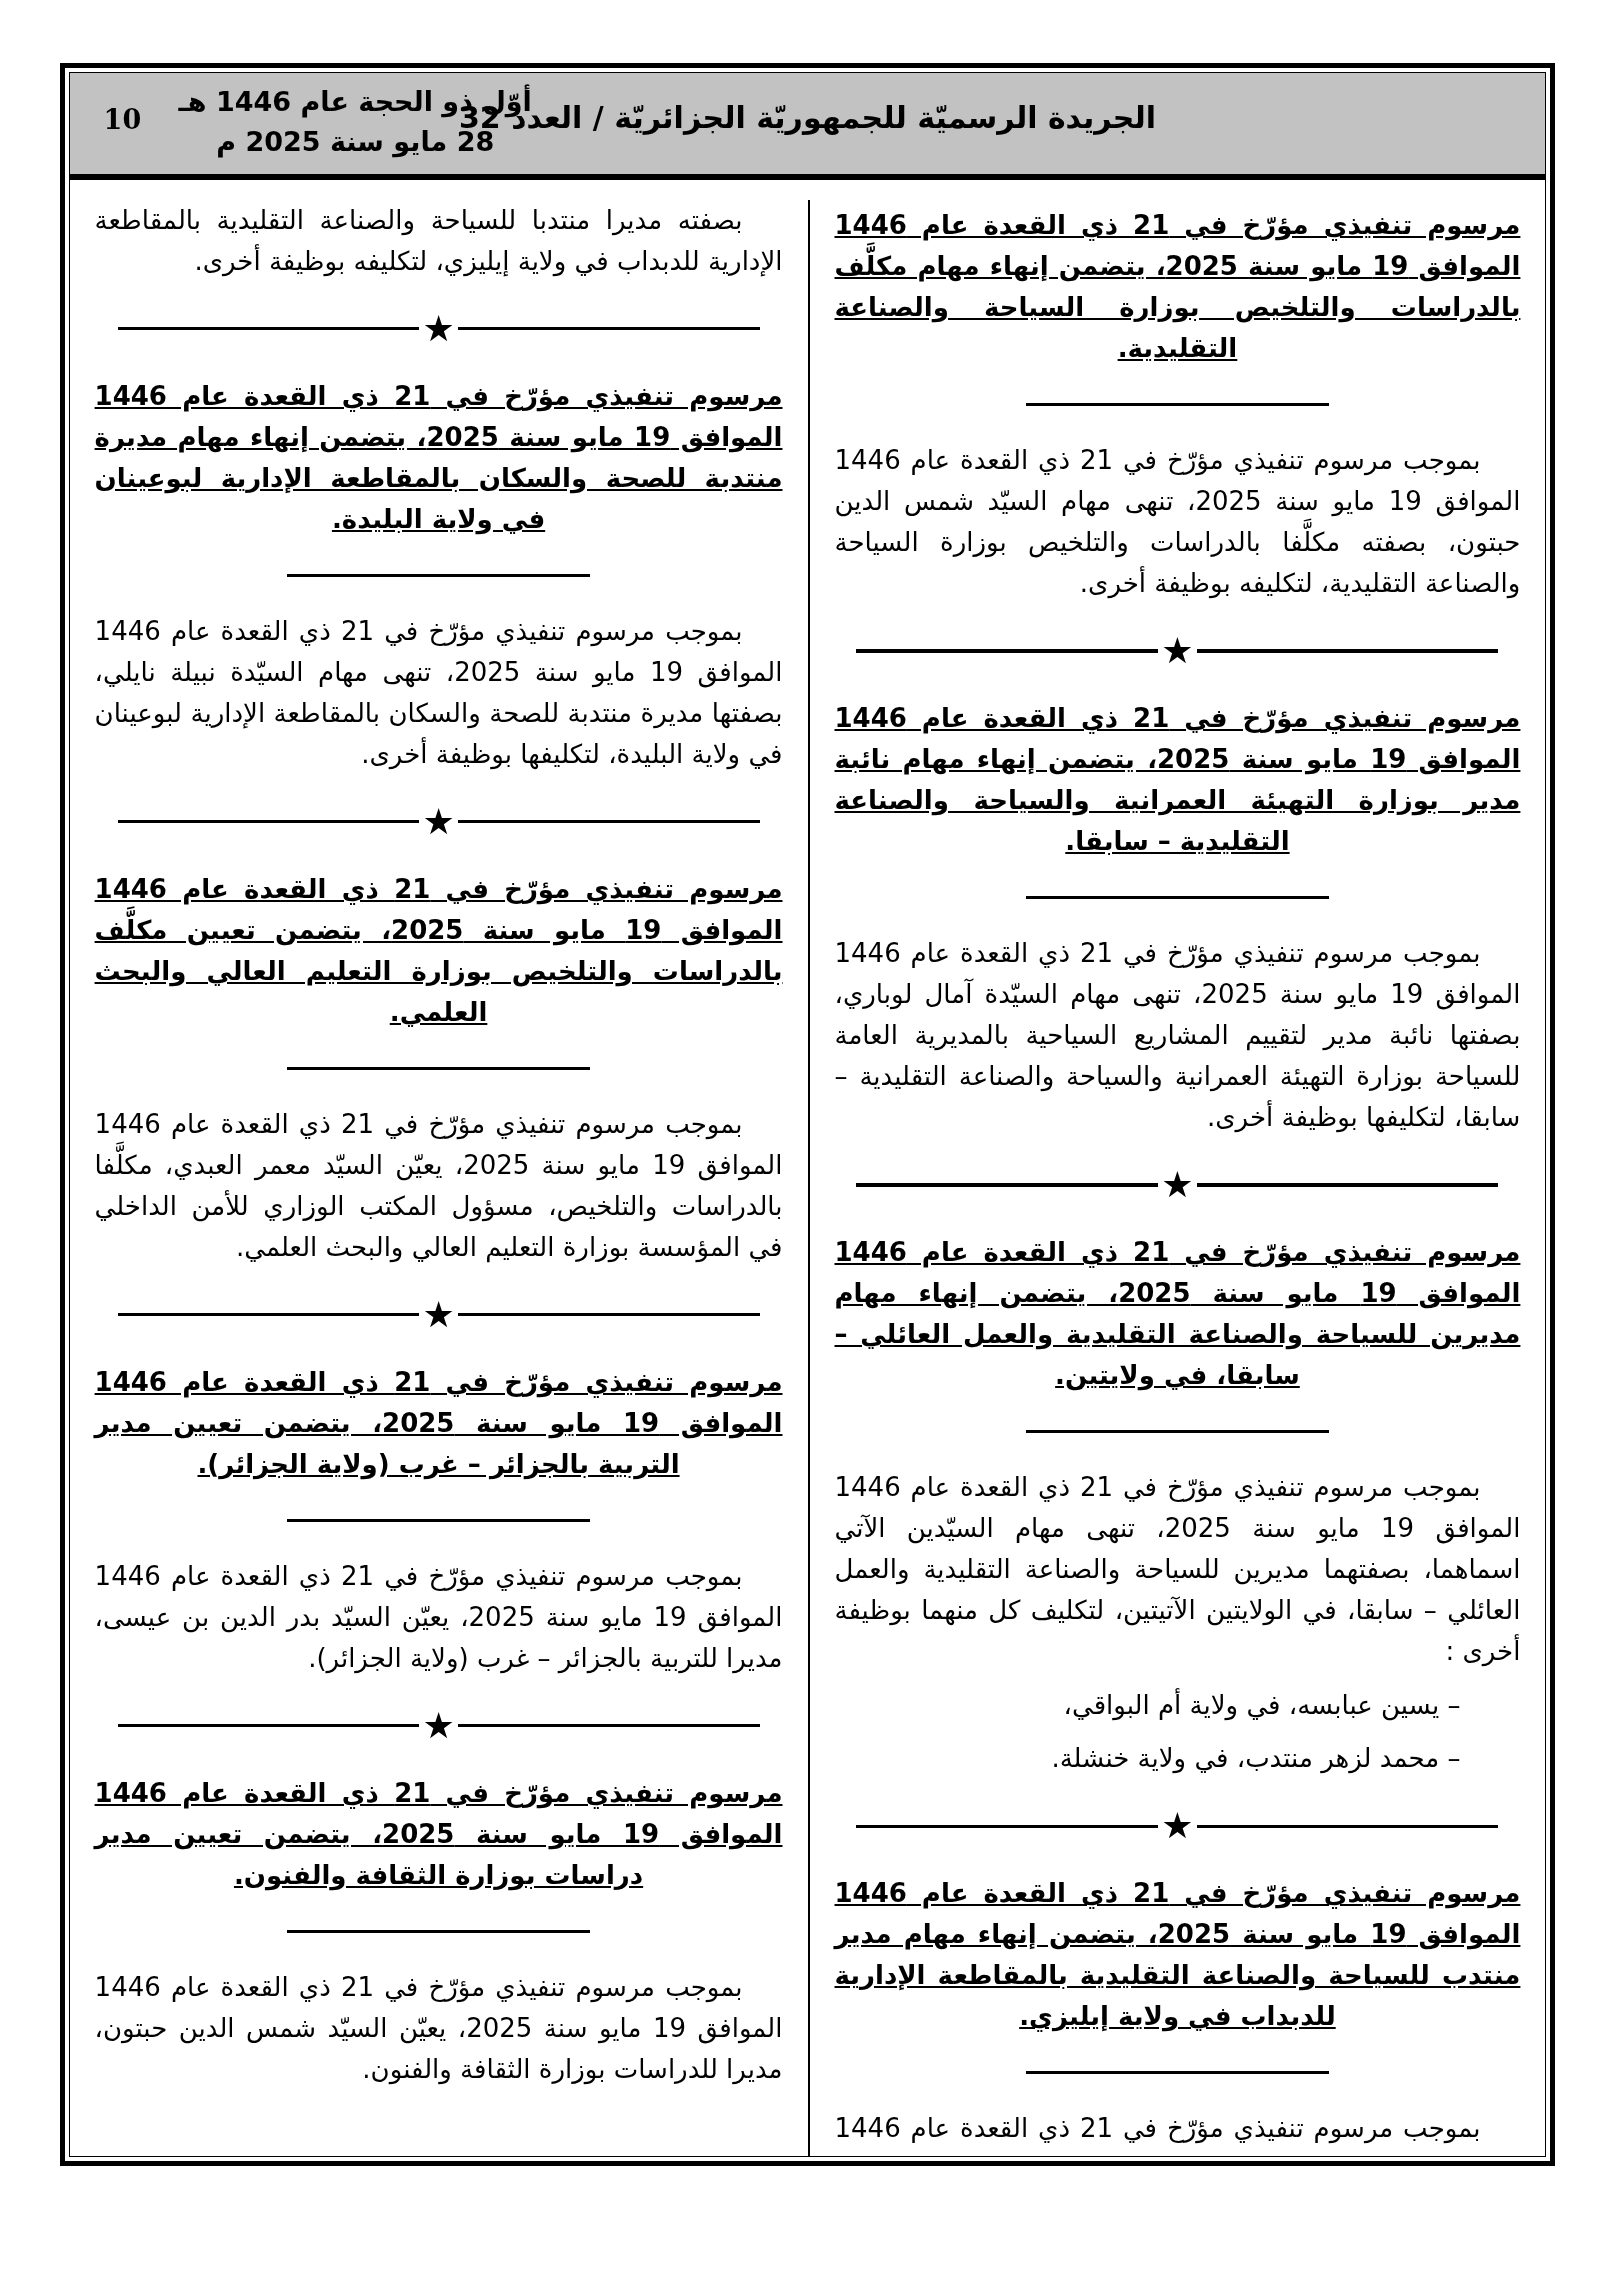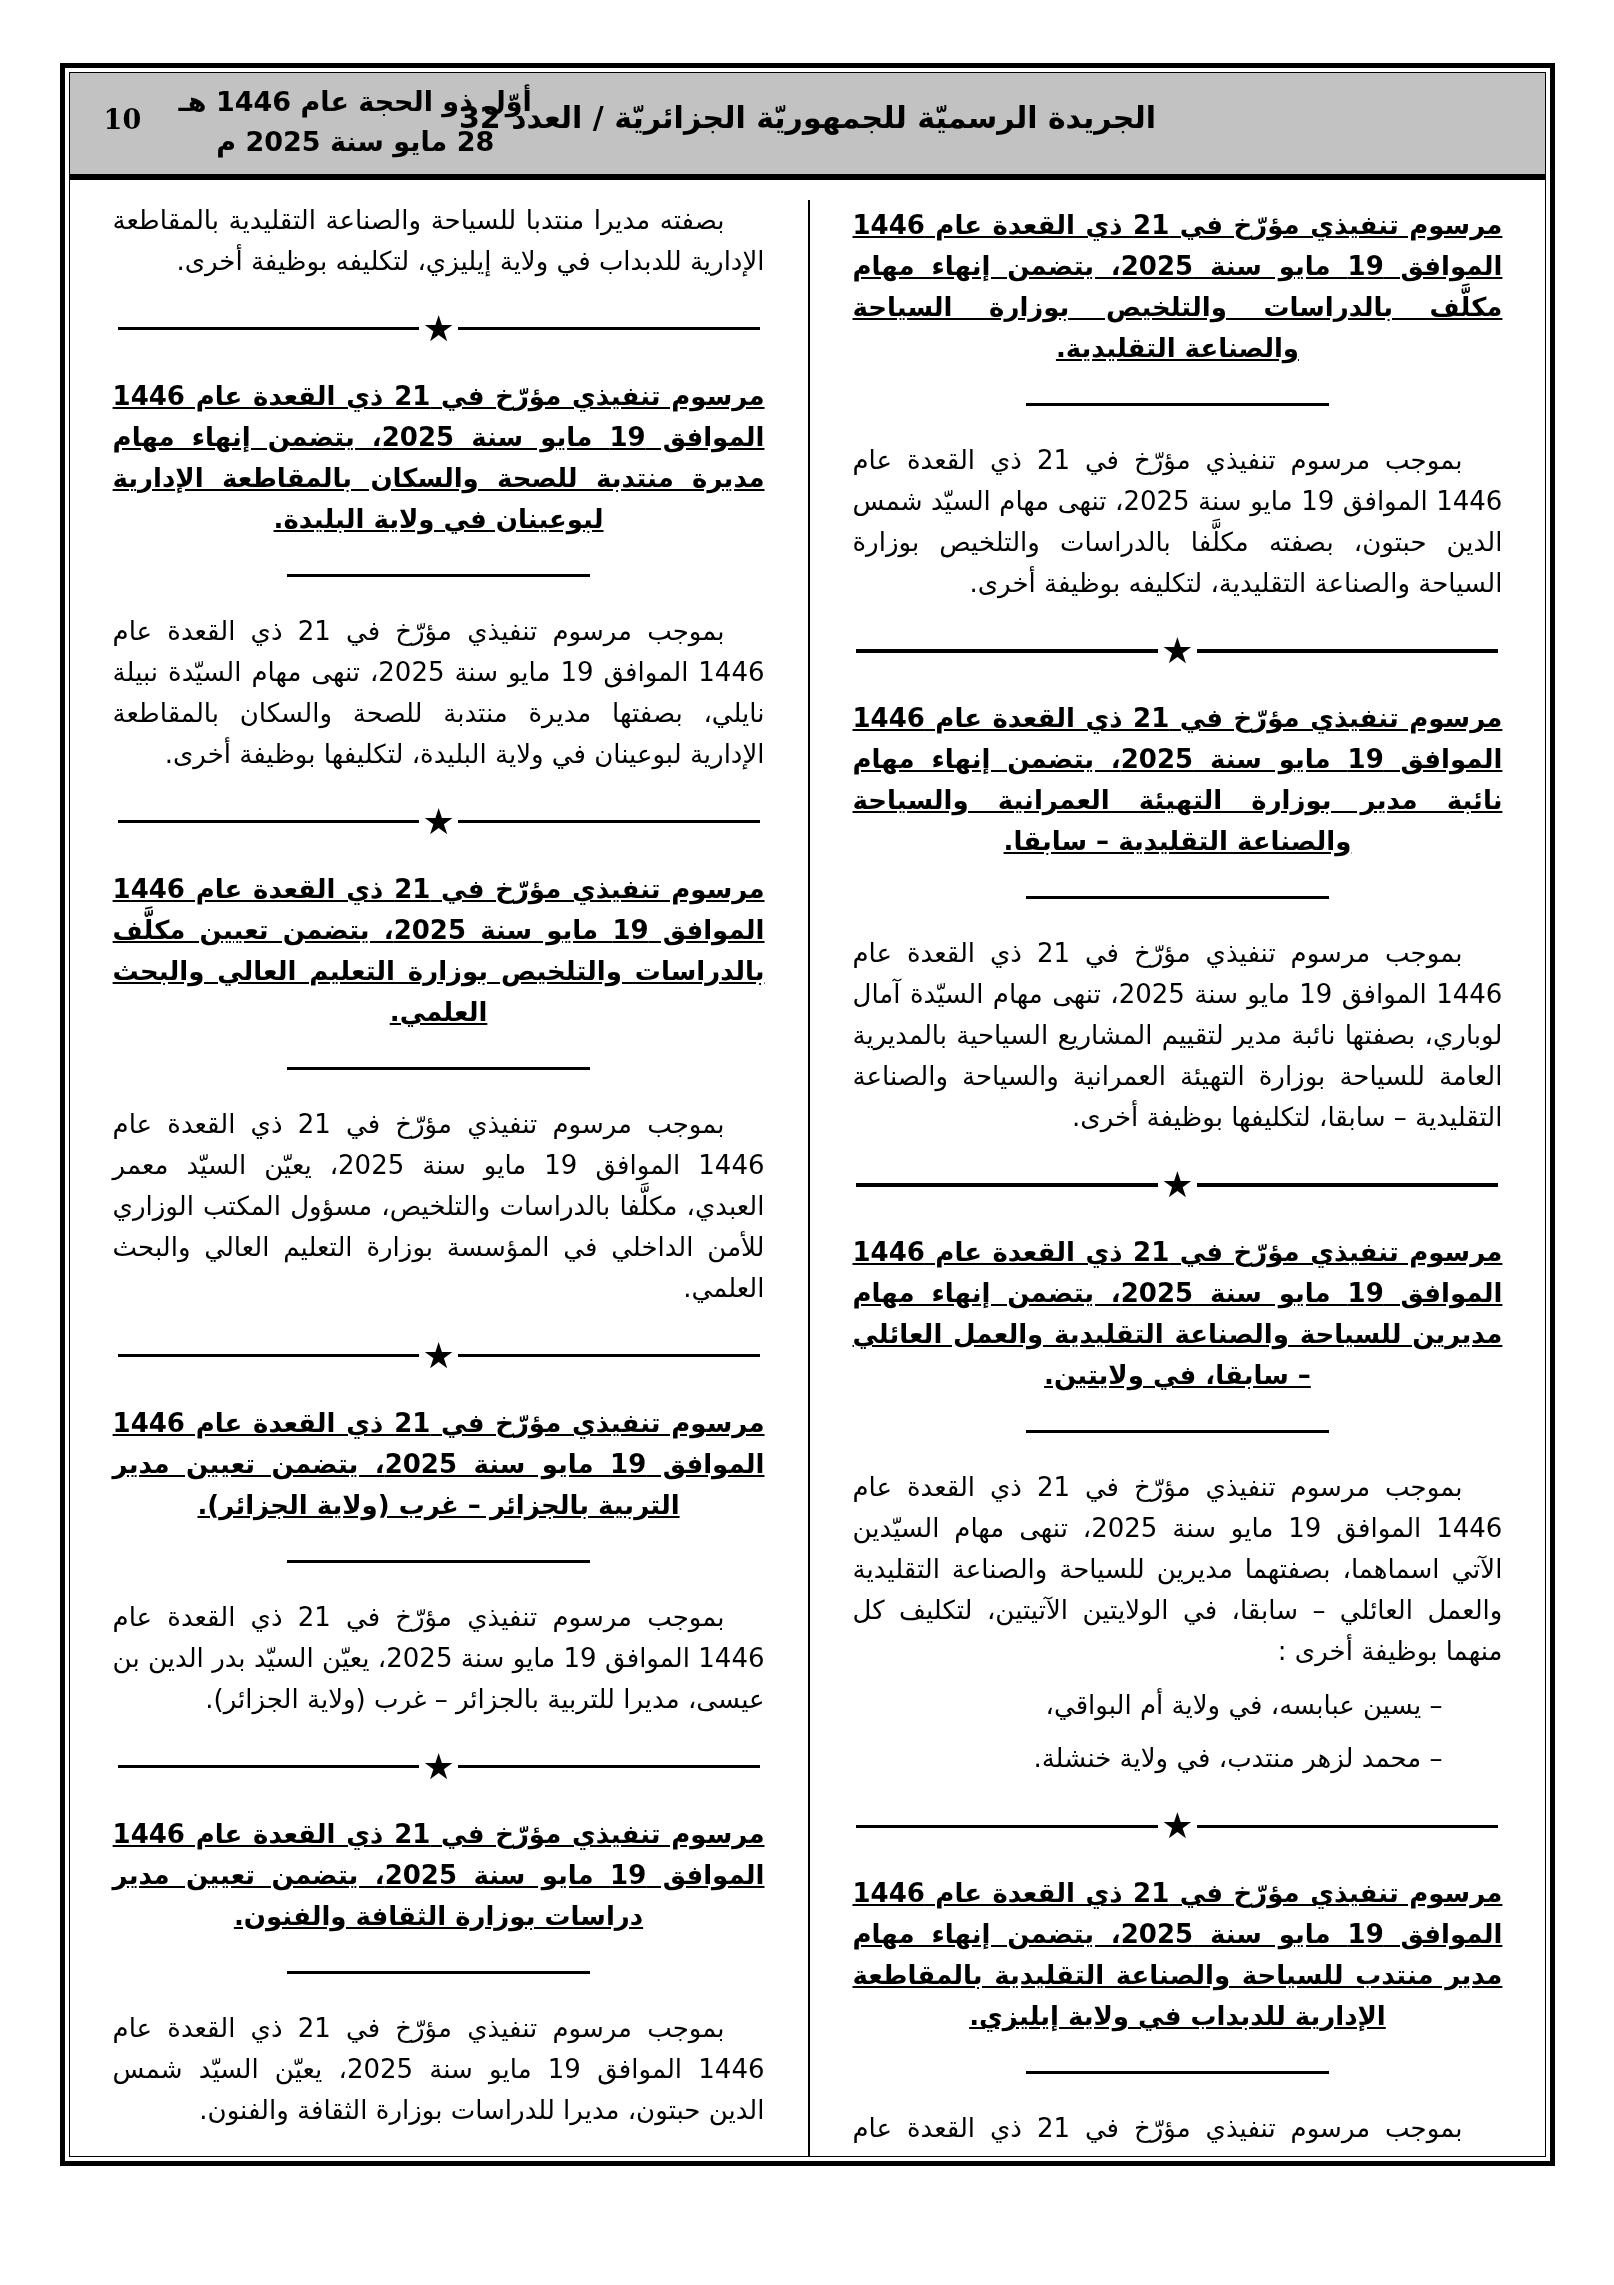--- a/index.html
+++ b/index.html
@@ -83,21 +83,21 @@
   .columns {
     flex: 1 1 auto;
     display: flex;
     flex-direction: row;      
     overflow: hidden;
     padding-top: 20px;
   }
   .column {
     width: 50%;
     box-sizing: border-box;
-    padding: 0 43px;
+    padding: 0 25px;
     font-size: 26px;
     line-height: 41px;
     direction: rtl;
   }
   .column-first {             
     border-left: 2.7px solid #000;
   }
   .decree-heading {
     font-weight: bold;
     text-align: justify;

